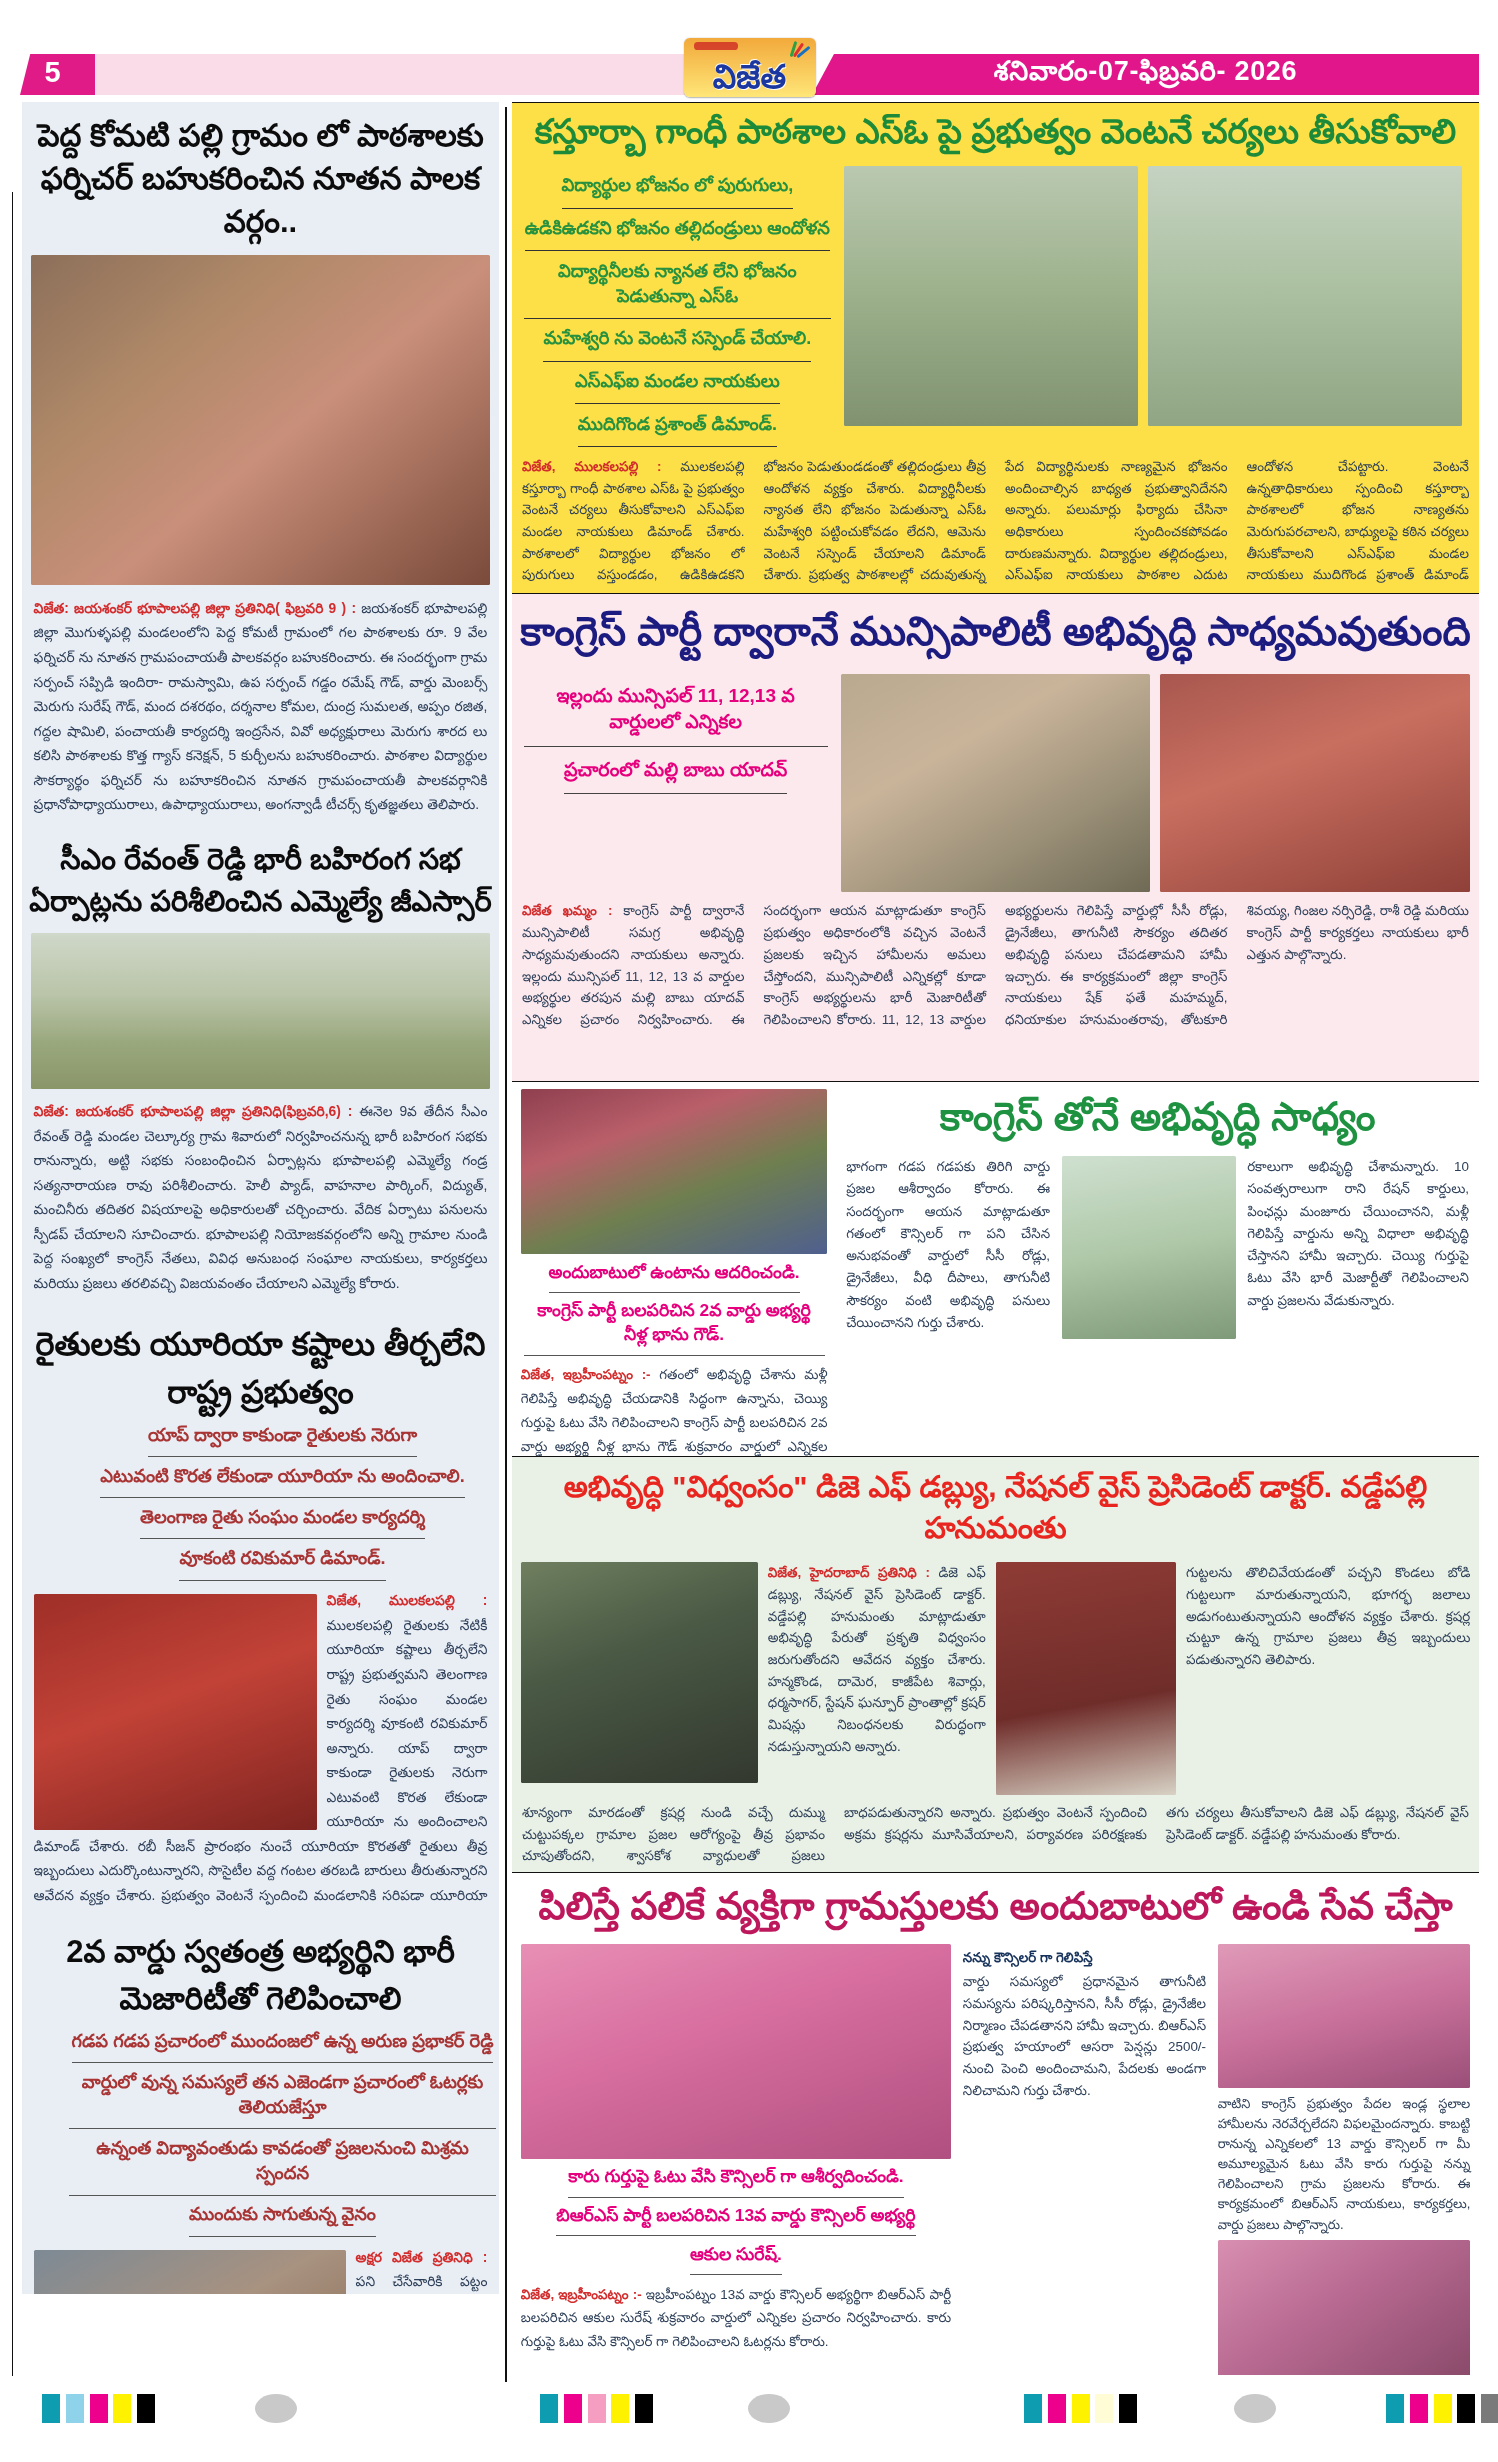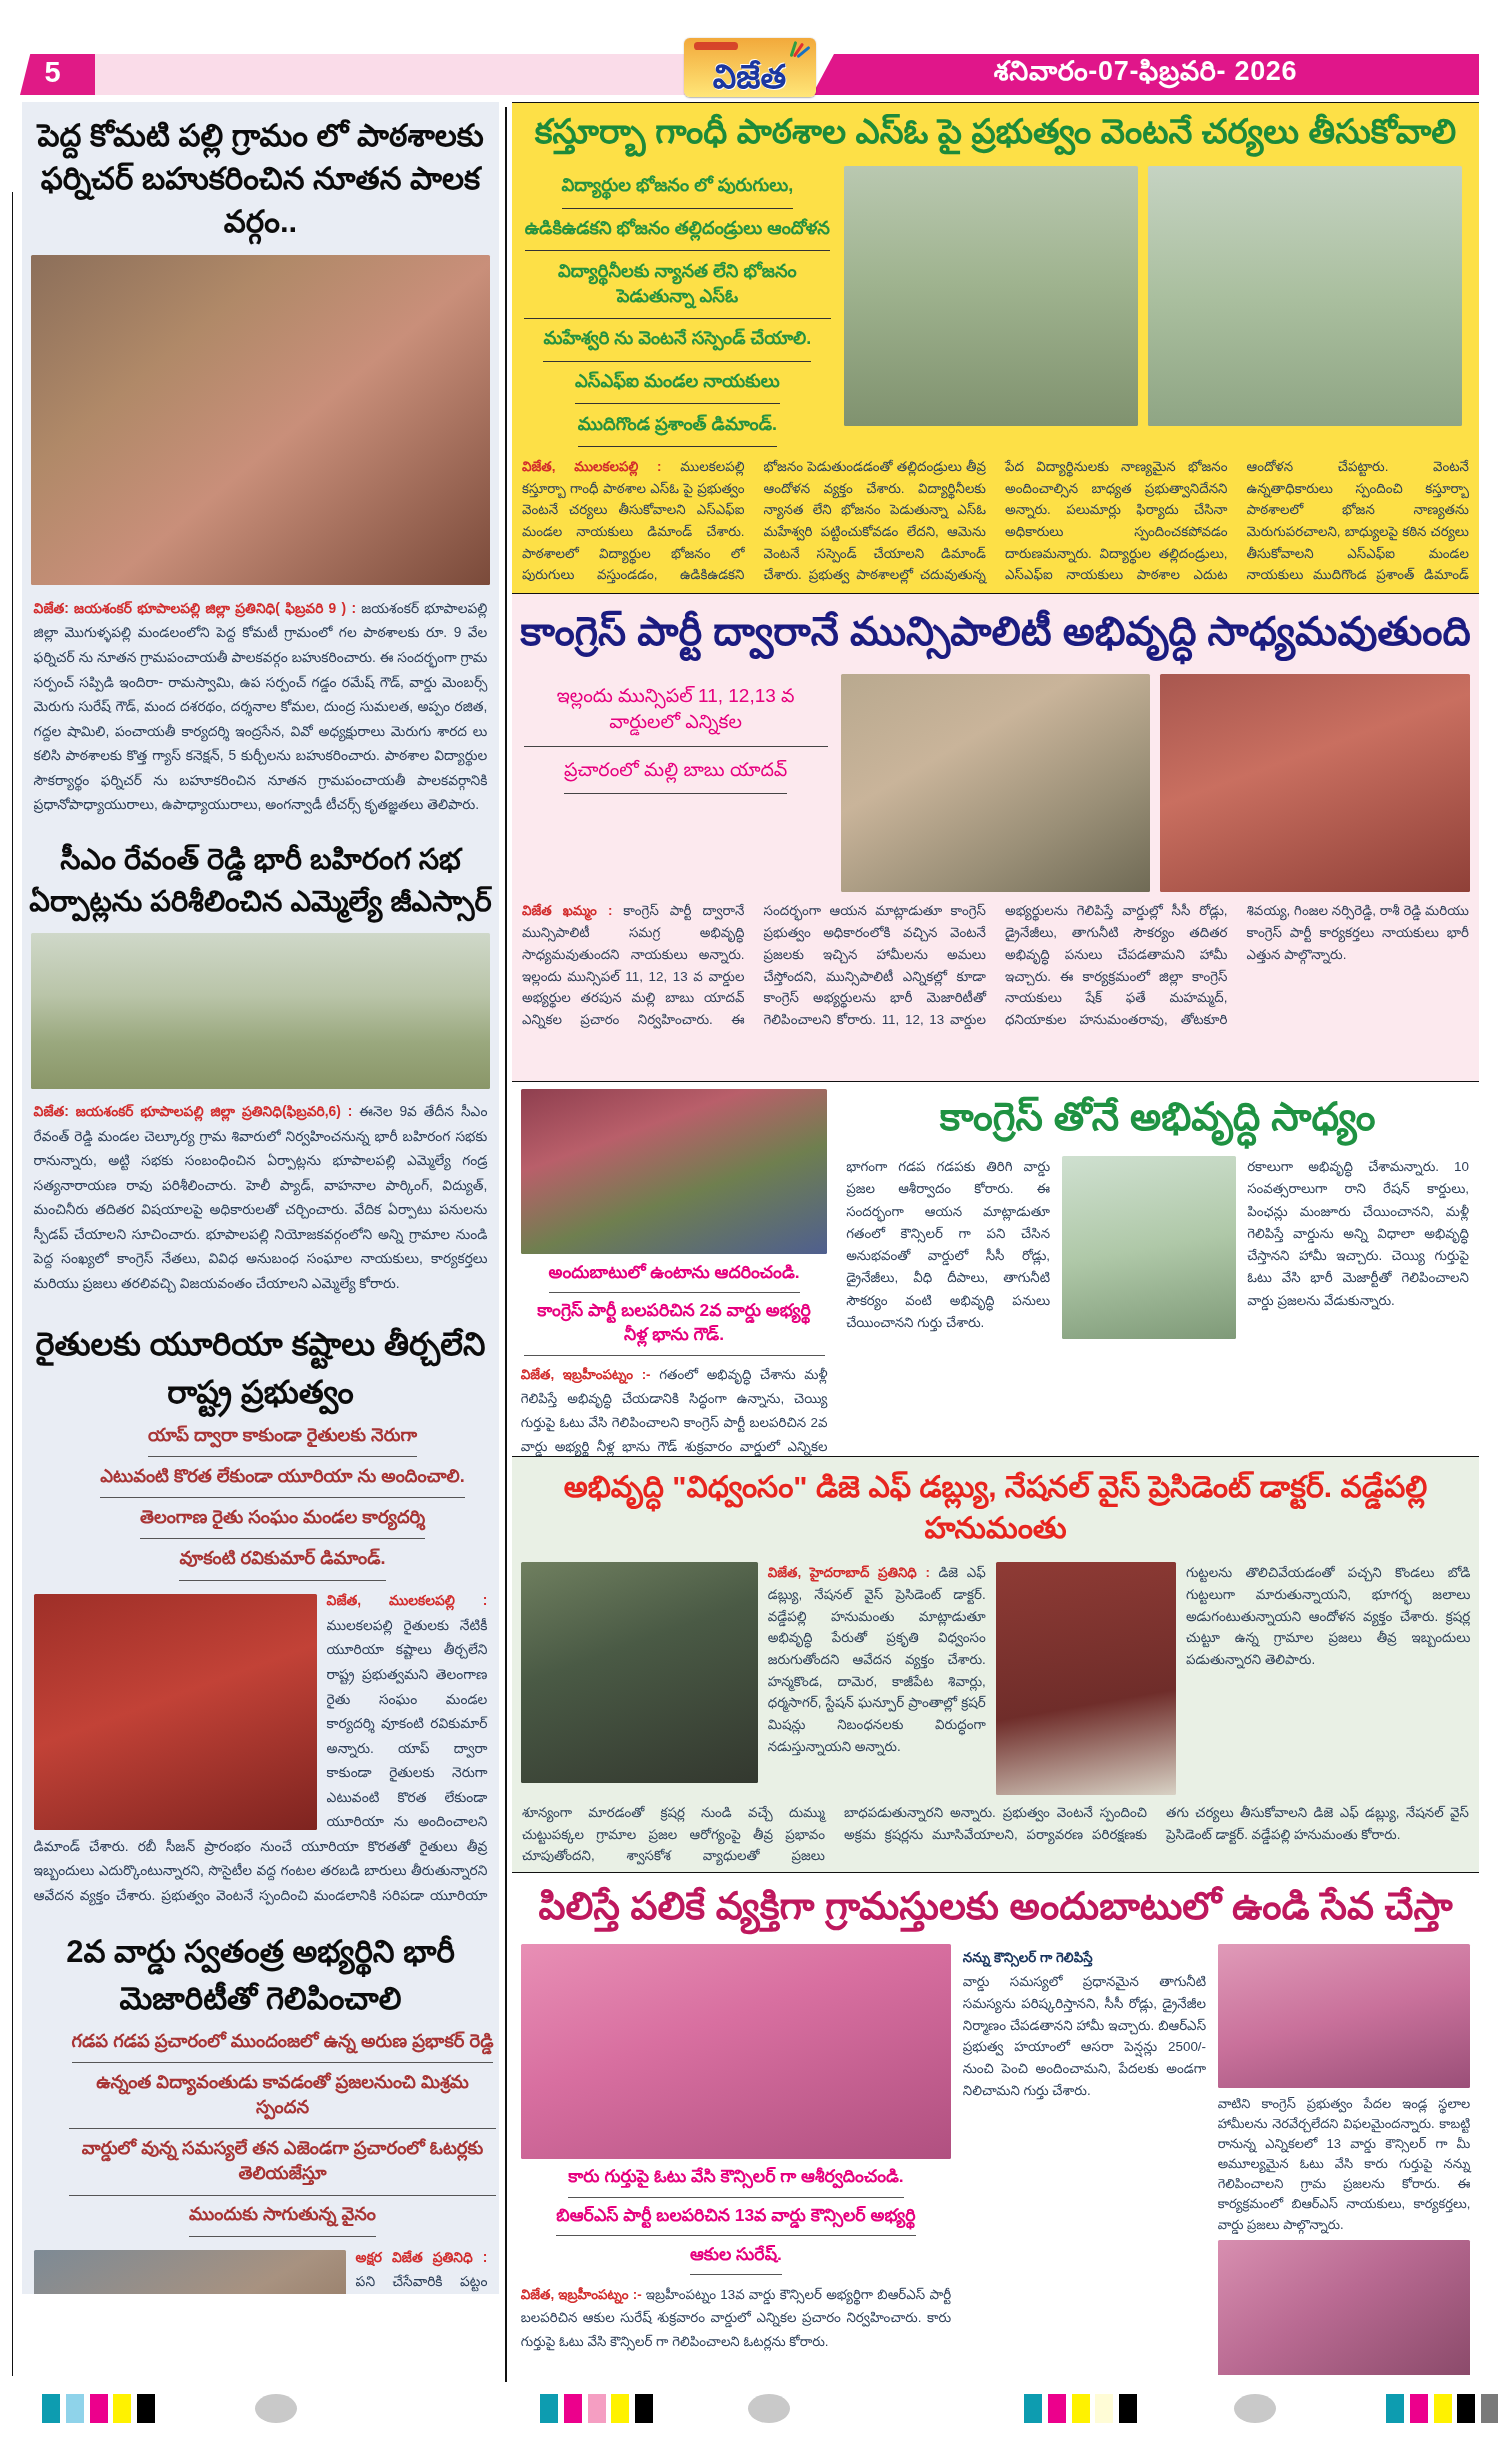--- a/index.html
+++ b/index.html
@@ -31,21 +31,21 @@
   
   .colL{position:absolute;left:22px;top:102px;width:477px;height:2192px;background:#e9edf4;overflow:hidden;}
   .colR{position:absolute;left:512px;top:102px;width:967px;height:2283px;overflow:hidden;}
   
   .headline{font-weight:bold;text-align:center;color:#0c0c0c;}
   .body-text{font-size:13.8px;line-height:1.78;text-align:justify;color:#2e4059;}
   .byline{color:#d22c2c;font-weight:bold;}
   .ph{border-radius:1.5px;}
   .sub-green{color:#27913f;font-size:18px;font-weight:bold;text-align:center;padding:9.4px 2.9px 0;}
   .sub-green span{display:inline-block;border-bottom:1.5px solid #333;padding-bottom:7.3px;}
-  .sub-mag{color:#e6007e;font-size:19px;font-weight:normal;text-align:center;padding:11.6px 2.9px 0;}
+  .sub-mag{color:#e6007e;font-size:19px;font-weight:bold;text-align:center;padding:11.6px 2.9px 0;}
   .sub-mag span{display:inline-block;border-bottom:1.5px solid #444;padding-bottom:8.7px;}
   .sub-red{color:#a83434;font-size:18px;font-weight:bold;text-align:center;padding:8.7px 2.9px 0;margin-left:44px;}
   .sub-red span{display:inline-block;border-bottom:1.5px solid #555;padding-bottom:6.5px;}
   .caption-mag{color:#e6007e;font-size:17.4px;font-weight:bold;text-align:center;padding:7.3px 2.9px 0;}
   .caption-mag span{display:inline-block;border-bottom:1.5px solid #555;padding-bottom:6.5px;}
   
   .a1-head{font-size:31px;line-height:1.4;padding:11.6px 7.3px 5.8px;}
   .a1-photo{height:330px;margin:5.8px 8.7px 2.9px;background:linear-gradient(140deg,#8c6f5a,#b08968 30%,#c98f7a 55%,#7a4a3a);}
   .a-body{padding:8.7px 11.6px 4.4px;overflow:hidden;}
   .a2-head{font-size:29px;line-height:1.45;padding:16px 5.8px 4.4px;}
@@ -159,22 +159,22 @@
       <div class="body-text a-body a3-body">
         <div class="ph a3-photo"></div>
         <span class="byline">విజేత, ములకలపల్లి :</span>
         <span>ములకలపల్లి రైతులకు నేటికీ యూరియా కష్టాలు తీర్చలేని రాష్ట్ర ప్రభుత్వమని తెలంగాణ రైతు సంఘం మండల కార్యదర్శి వూకంటి రవికుమార్ అన్నారు. యాప్ ద్వారా కాకుండా రైతులకు నెరుగా ఎటువంటి కొరత లేకుండా యూరియా ను అందించాలని డిమాండ్ చేశారు. రబీ సీజన్ ప్రారంభం నుంచే యూరియా కొరతతో రైతులు తీవ్ర ఇబ్బందులు ఎదుర్కొంటున్నారని, సొసైటీల వద్ద గంటల తరబడి బారులు తీరుతున్నారని ఆవేదన వ్యక్తం చేశారు. ప్రభుత్వం వెంటనే స్పందించి మండలానికి సరిపడా యూరియా నిల్వలను అందుబాటులో ఉంచాలని, లేనిపక్షంలో రైతు సంఘం ఆధ్వర్యంలో ఆందోళన కార్యక్రమాలు చేపడతామని హెచ్చరించారు. ఈ కార్యక్రమంలో రైతు సంఘం నాయకులు, కార్యకర్తలు, రైతులు పెద్ద ఎత్తున పాల్గొన్నారు.</span>
       </div>
     </div>
 
     <div>
       <div class="headline a4-head">2వ వార్డు స్వతంత్ర అభ్యర్థిని భారీ మెజారిటీతో గెలిపించాలి</div>
       <div class="sub-red"><span>గడప గడప ప్రచారంలో ముందంజలో ఉన్న అరుణ ప్రభాకర్ రెడ్డి</span></div>
+      <div class="sub-red"><span>వార్డులో వున్న సమస్యలే తన ఎజెండగా ప్రచారంలో ఓటర్లకు తెలియజేస్తూ</span></div>
       <div class="sub-red"><span>ఉన్నంత విద్యావంతుడు కావడంతో ప్రజలనుంచి మిశ్రమ స్పందన</span></div>
-      <div class="sub-red"><span>వార్డులో వున్న సమస్యలే తన ఎజెండగా ప్రచారంలో ఓటర్లకు తెలియజేస్తూ</span></div>
       <div class="sub-red"><span>ముందుకు సాగుతున్న వైనం</span></div>
       <div class="body-text a-body a4-body">
         <div class="ph a4-photo"></div>
         <span class="byline">అక్షర విజేత ప్రతినిధి :</span>
         <span>పని చేసేవారికి పట్టం కట్టాలని స్వతంత్ర అభ్యర్థి అరుణ ప్రభాకర్ రెడ్డిని గ్యాస్ స్టవ్ గుర్తుకే ఓటు వేసి గెలిపించాలని వారు కోరుతున్నారు. మునిసిపల్ ఎన్నికల్లో భాగంగా ఇస్నాపూర్ మున్సిపాలిటీలో ని 2వ వార్డులో ఎన్నికల ప్రచారం చేశారు. ఈ సందర్భంగా వారు మాట్లాడుతూ స్వతంత్ర అభ్యర్థిగా మీ ముందుకు వస్తున్నానని గ్యాస్ స్టవ్ గుర్తుకే ఓటు వేసి భారీ మెజారిటీతో గెలిపించాలని కోరారు. ఉన్నంత విద్యావంతుడు కావడంతో ప్రజా సమస్యలను, క్రషర్ మిషన్ల బాధనుండి ప్రజల సమస్య పరిష్కరిస్తానని హామీ ఇస్తున్నానని, ప్రజలకు నిత్యం అందుబాటులో ఉండి ప్రజా సమస్యలను పరిష్కరించడానికి కృషి చేస్తానని తెలిపారు. ఇస్నాపూర్ మున్సిపాలిటీ రెండో వార్డులో ప్రచారంలో భాగంగా ప్రజల నుంచి మంచి స్పందన వస్తుందని తన గెలుపు ఖాయం అని ధీమా వ్యక్తం చేశారు. ఈ కార్యక్రమం లో ప్రజలు పెద్ద ఎత్తున పాల్గొన్నారు.</span>
       </div>
     </div>
 
   </div>
 

